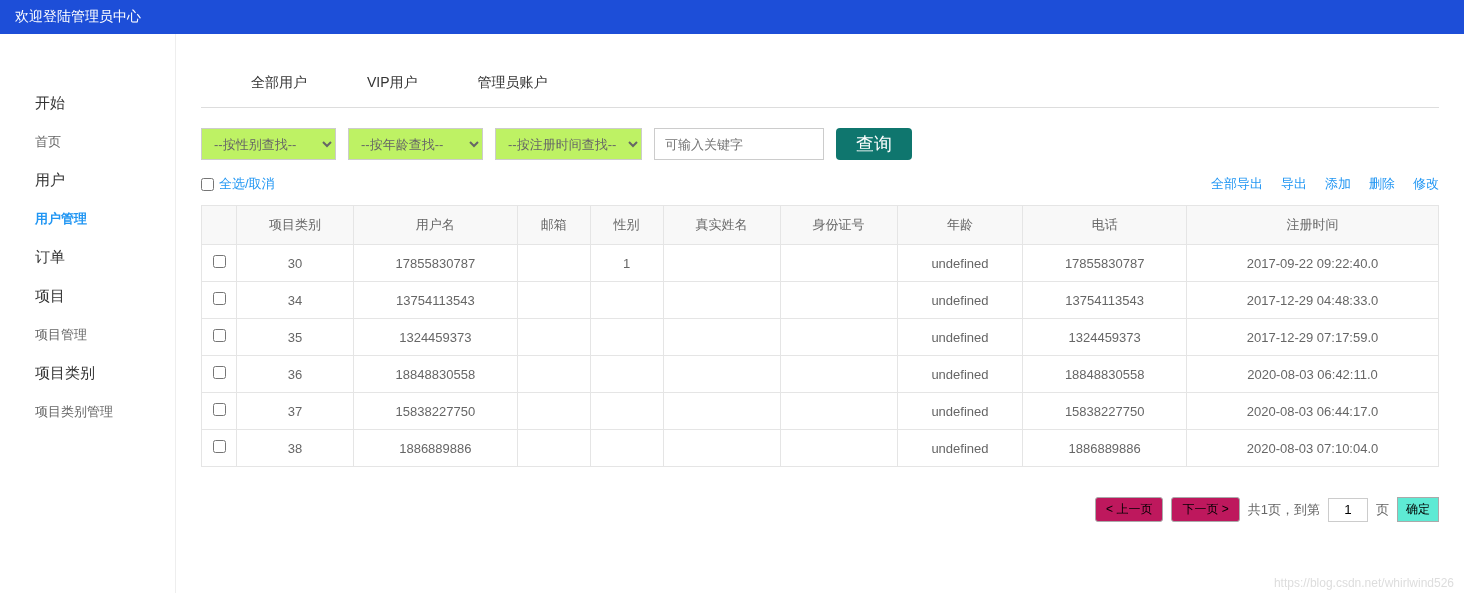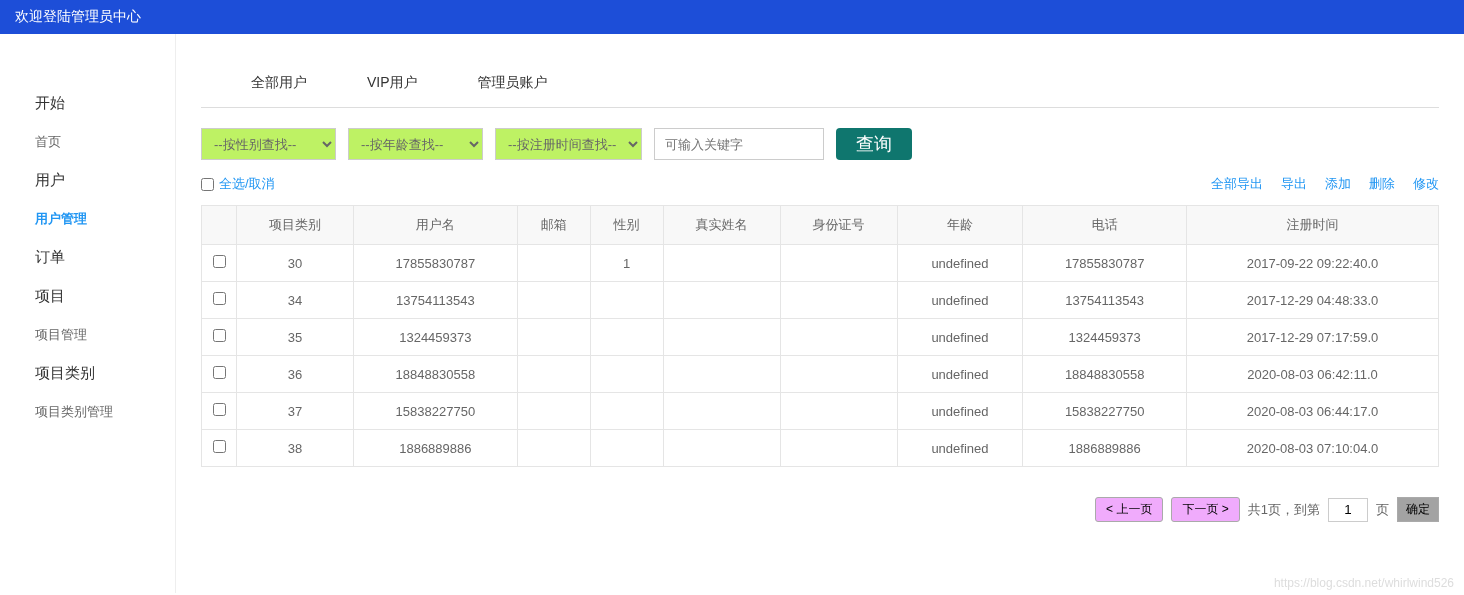--- a/index.html
+++ b/index.html
@@ -31,23 +31,23 @@
     .action-links { display: flex; gap: 18px; }
     .action-links a { color: #2196F3; text-decoration: none; font-size: 13px; cursor: pointer; }
     
     .data-table { width: 100%; border-collapse: collapse; border: 1px solid #e5e5e5; }
     .data-table th { background: #f8f8f8; border: 1px solid #e5e5e5; padding: 10px 8px; font-weight: normal; color: #666; font-size: 13px; text-align: center; }
     .data-table td { border: 1px solid #e5e5e5; padding: 10px 8px; text-align: center; color: #666; font-size: 13px; }
     .data-table .col-check { width: 35px; }
     .data-table input[type="checkbox"] { cursor: pointer; }
     
     .pagination { display: flex; justify-content: flex-end; align-items: center; gap: 8px; margin-top: 30px; font-size: 13px; color: #666; }
-    .page-btn { border: 1px solid #aaa; background: #f0abfc; padding: 3px 10px; border-radius: 3px; cursor: pointer; font-size: 12px; }
+    .page-btn { border: 1px solid #aaa; background: #be185d; padding: 3px 10px; border-radius: 3px; cursor: pointer; font-size: 12px; }
     .page-input { width: 40px; height: 24px; border: 1px solid #ccc; text-align: center; }
-    .page-confirm { border: 1px solid #aaa; background: #a3a3a3; padding: 3px 8px; cursor: pointer; font-size: 12px; }
+    .page-confirm { border: 1px solid #aaa; background: #5eead4; padding: 3px 8px; cursor: pointer; font-size: 12px; }
     
     .watermark { position: fixed; bottom: 5px; right: 10px; color: #ddd; font-size: 12px; }
   </style>
 </head>
 <body>
 
 <div class="header">
   <span>欢迎登陆管理员中心</span>
 </div>
 

